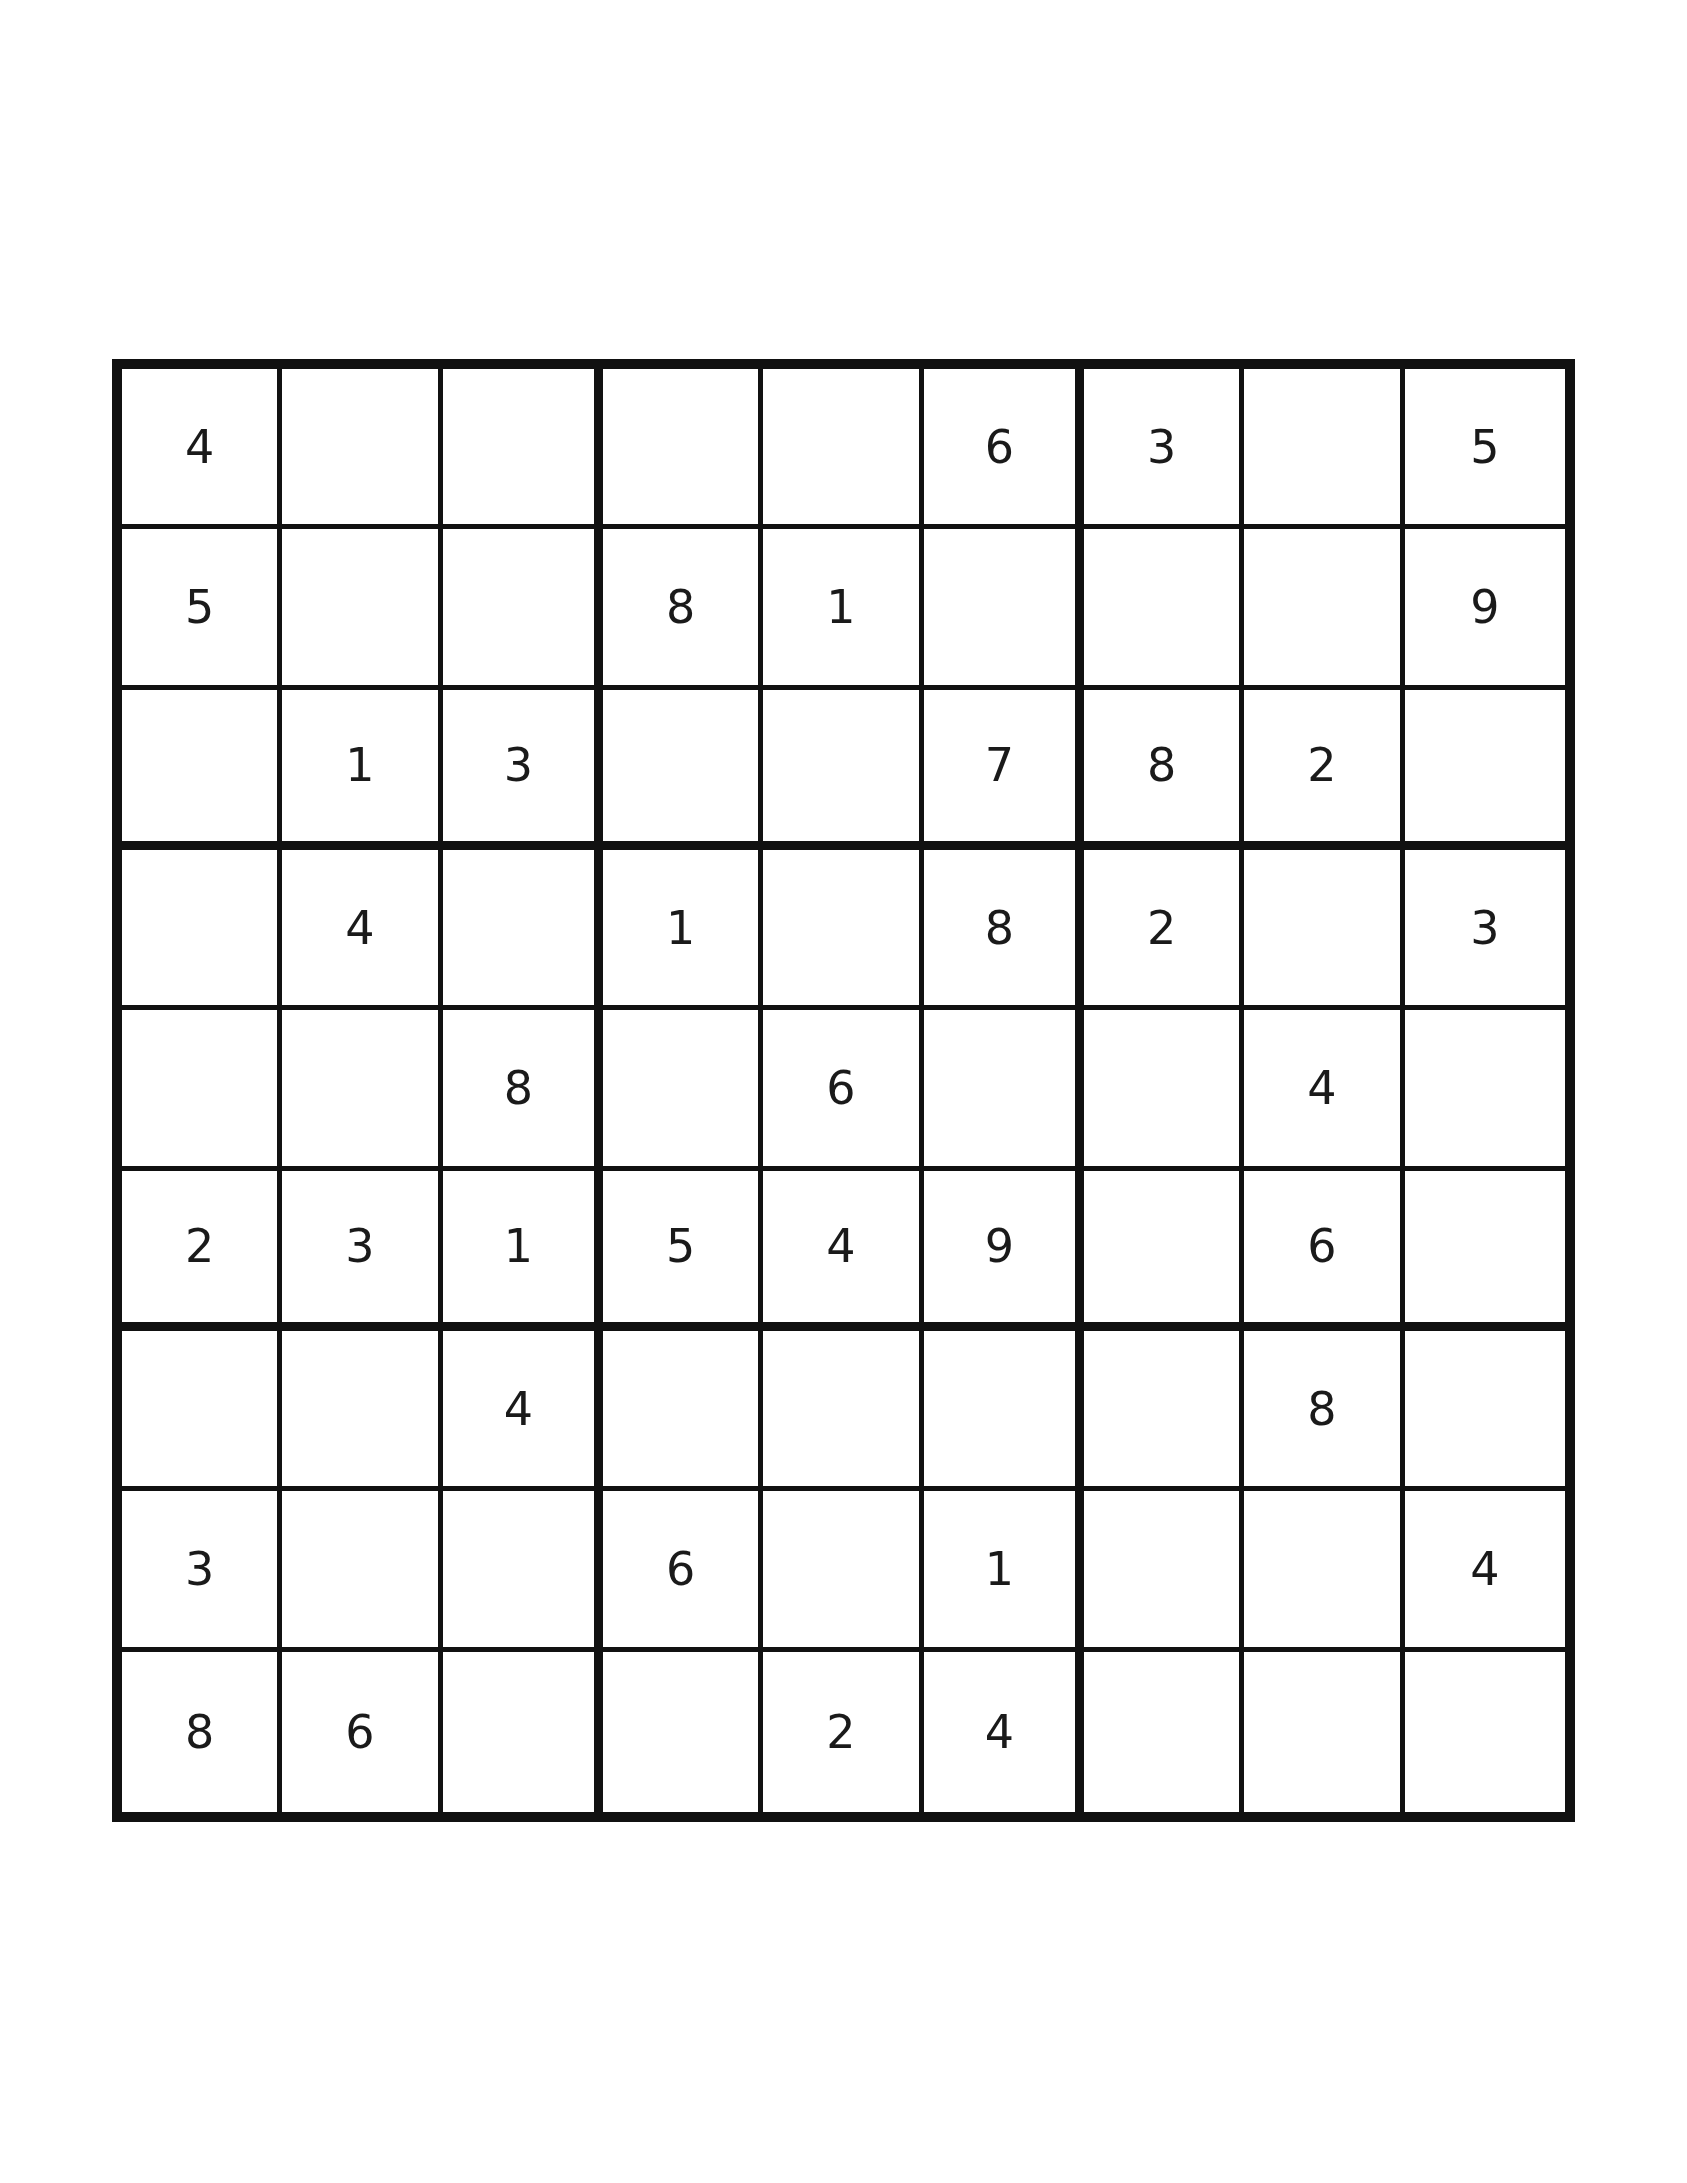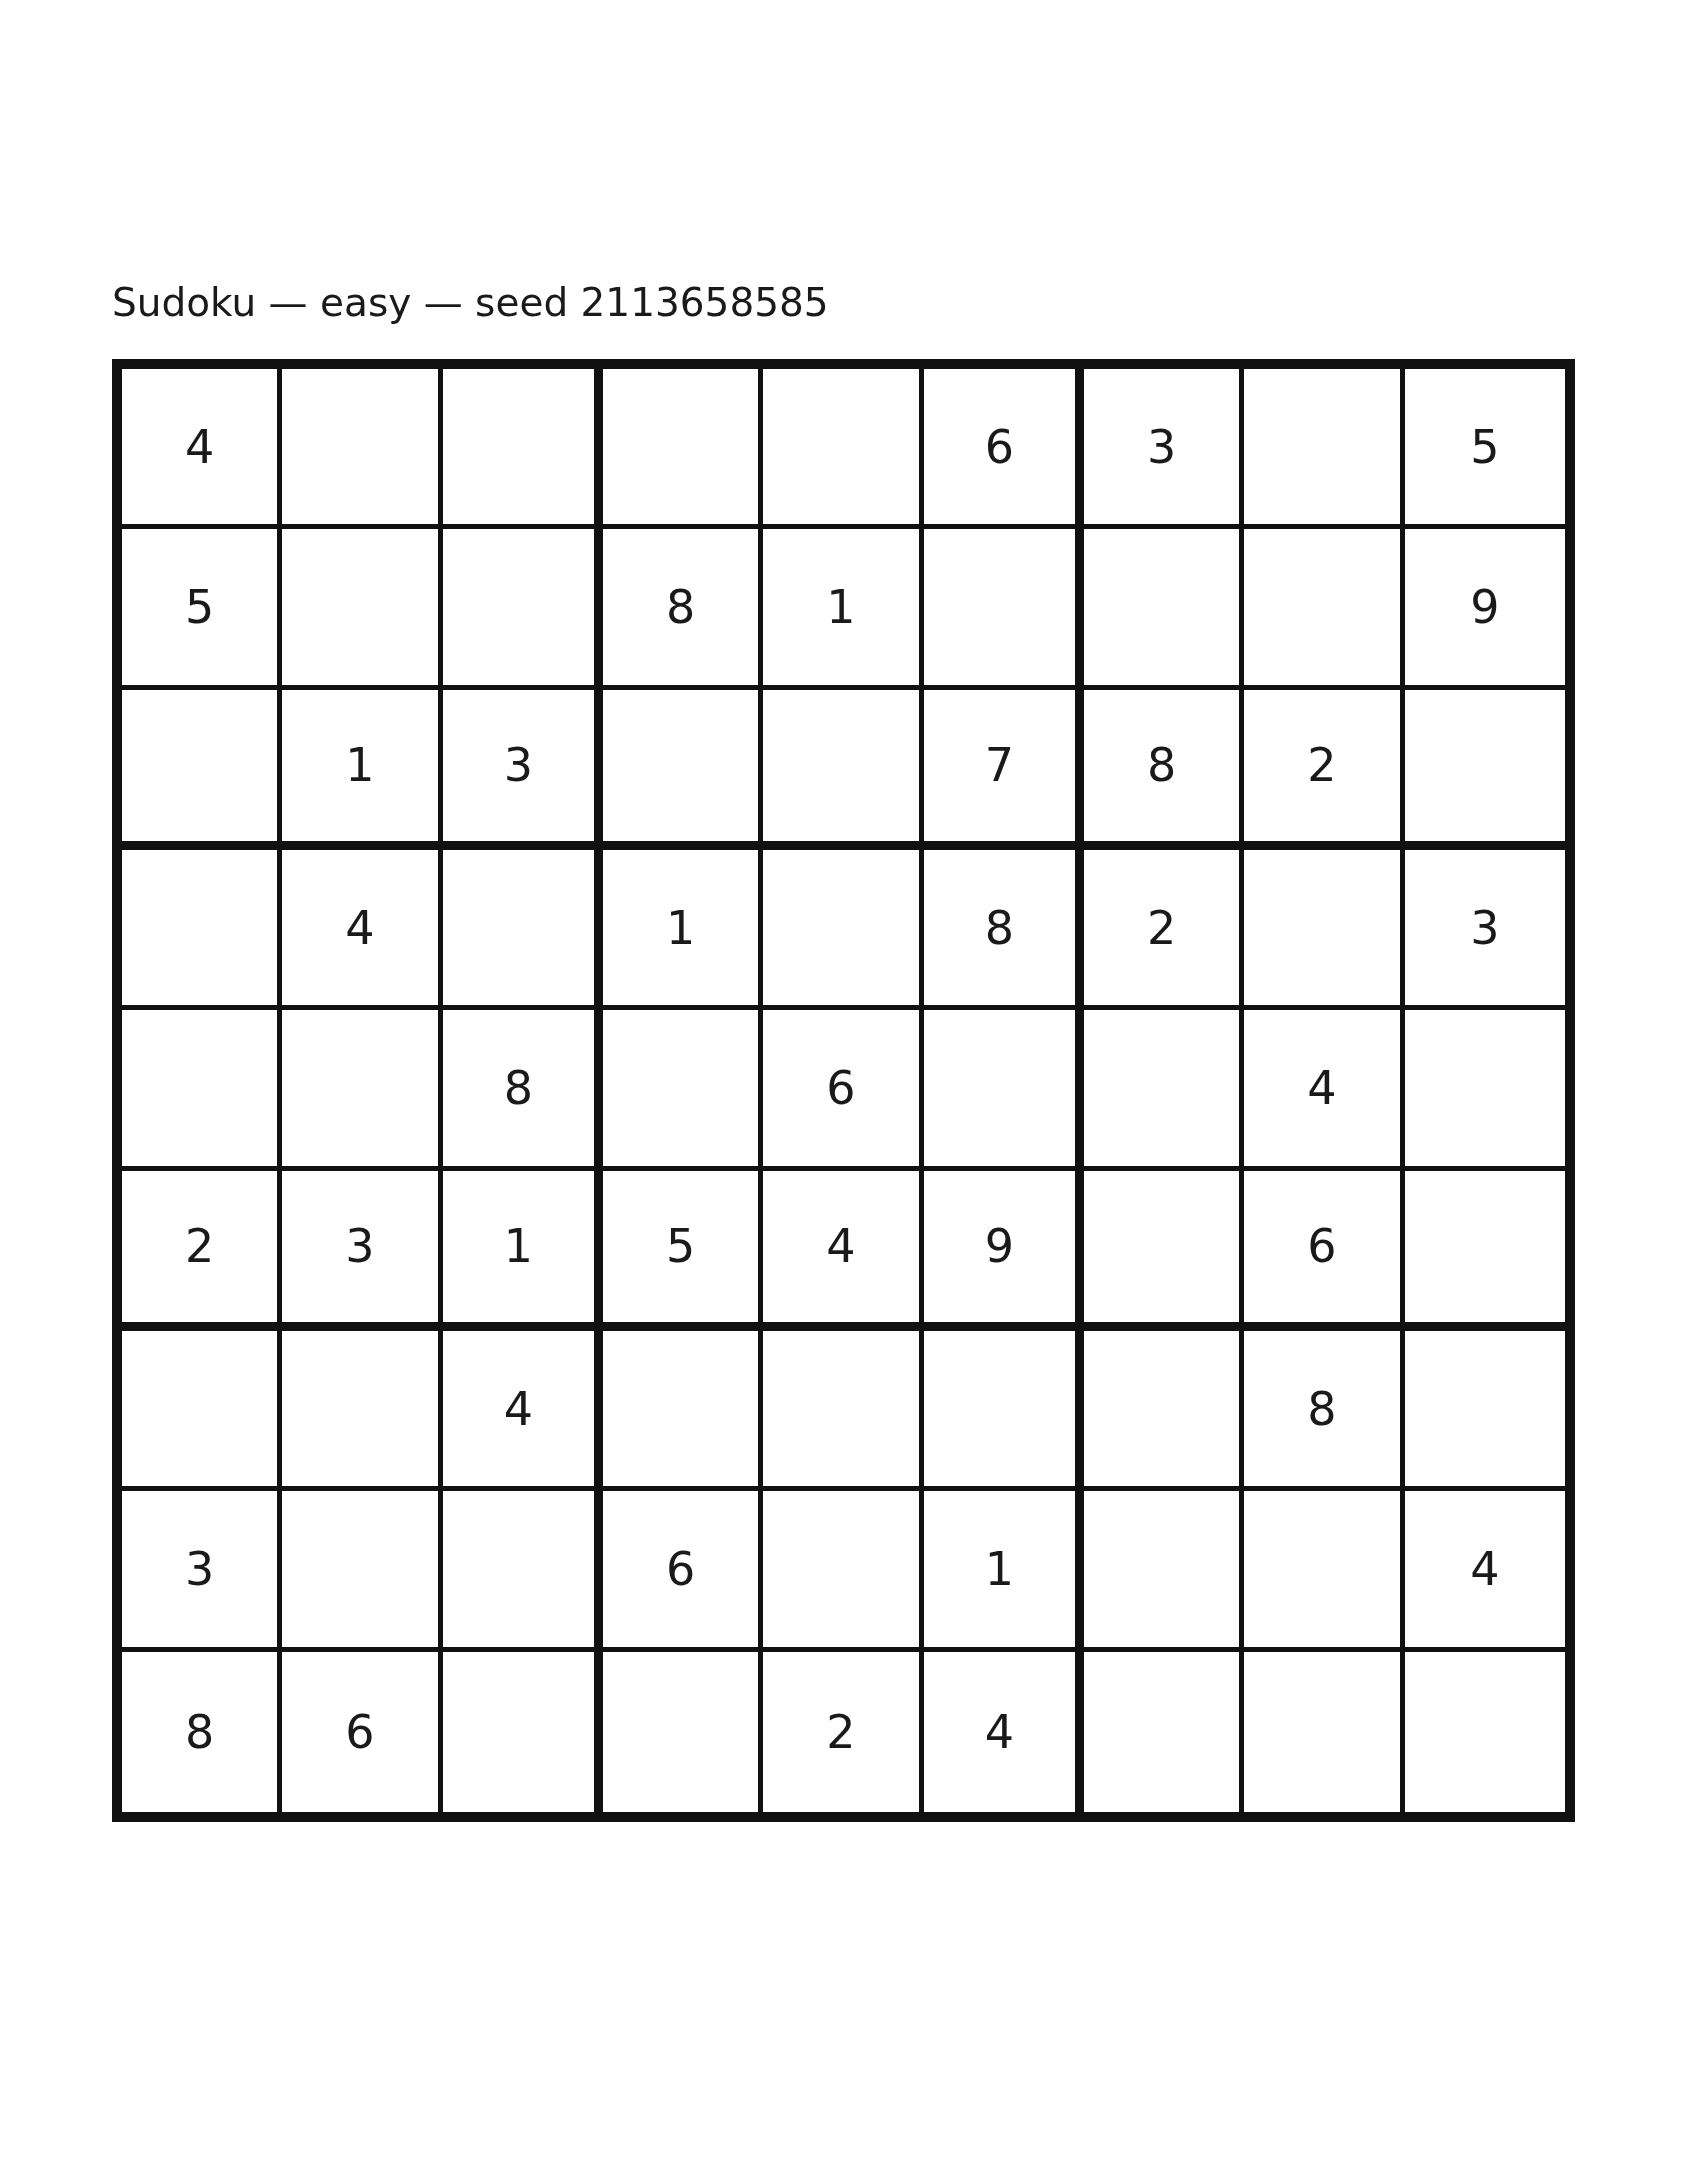--- a/index.html
+++ b/index.html
@@ -45,21 +45,20 @@
   .cell.br { border-right-width: 9.3px; }  
   .cell.bb { border-bottom-width: 9.3px; } 
   .cell.ec { border-right: none; }        
   .cell.er { border-bottom: none; }       
 </style>
 </head>
 <body>
 
 <div id="canvas">
 
-  <div class="title">Sudoku — easy — seed 2113658585</div>
 
   <div class="grid">
 
     <div class="cell">4</div>
     <div class="cell"></div>
     <div class="cell br"></div>
     <div class="cell"></div>
     <div class="cell"></div>
     <div class="cell br">6</div>
     <div class="cell">3</div>

